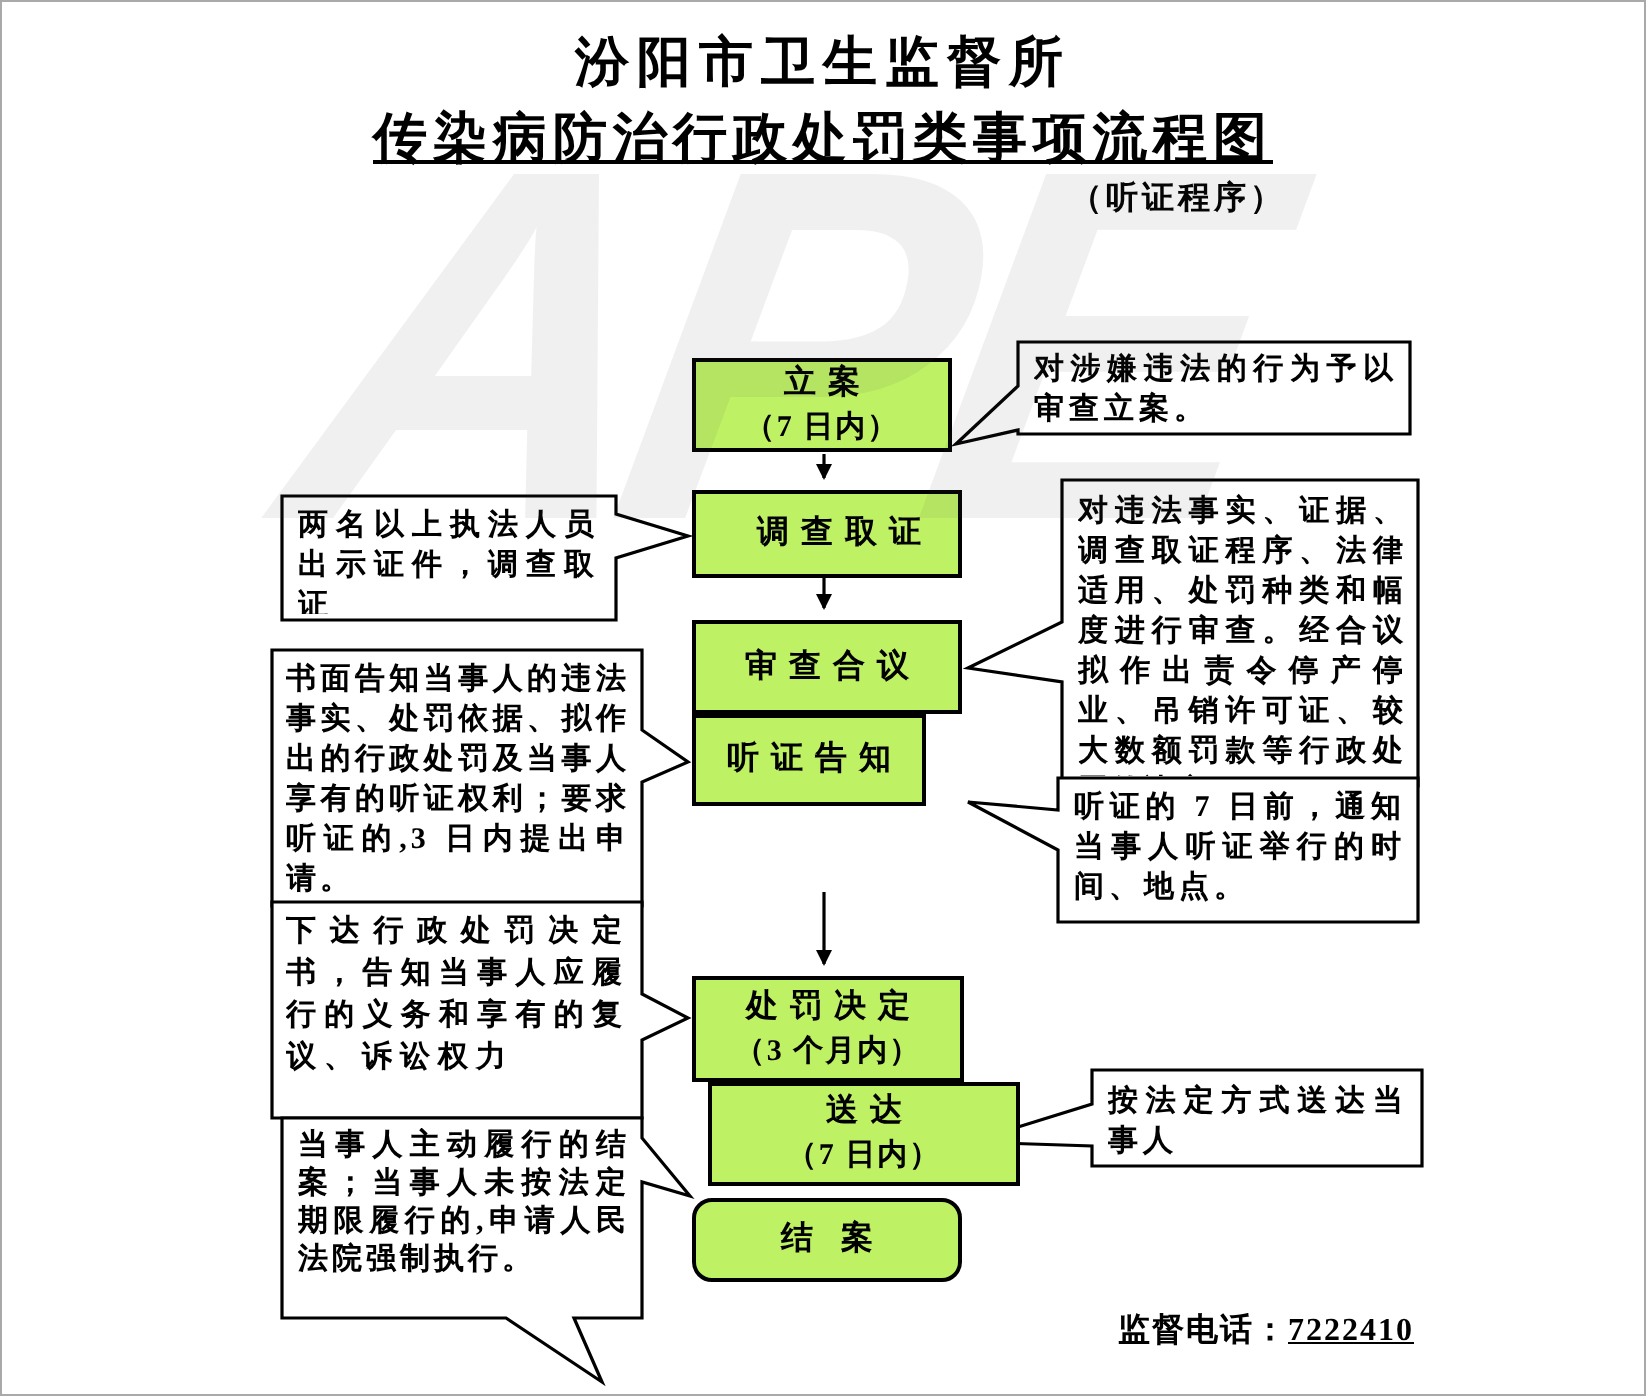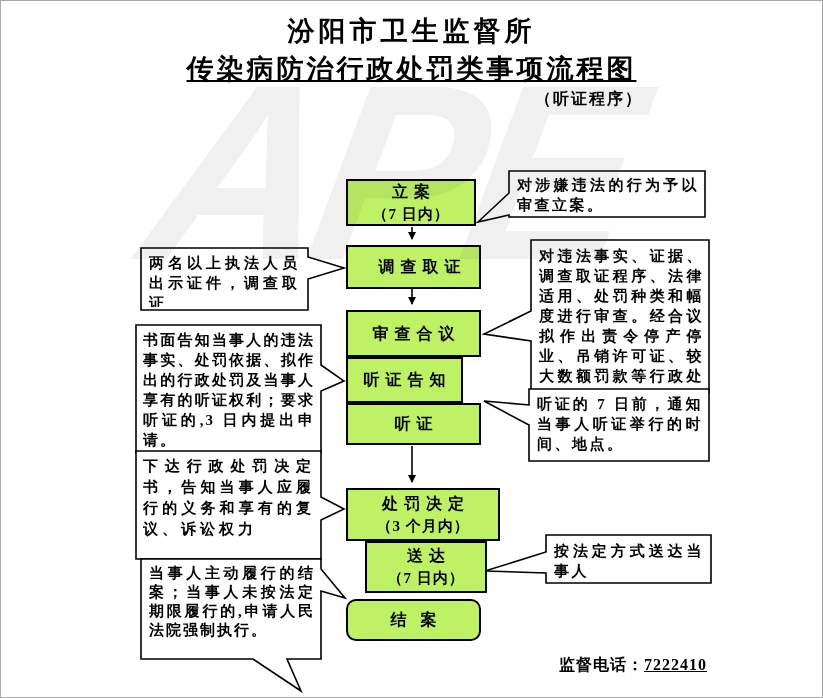--- a/index.html
+++ b/index.html
@@ -79,28 +79,25 @@
   </div>
   <div class="fbox" style="left:345px; top:244px; width:135px; height:44px;padding-left:12px;">
     <span class="l1">调查取证</span>
   </div>
   <div class="fbox" style="left:345px; top:309px; width:135px; height:47px;">
     <span class="l1">审查合议</span>
   </div>
   <div class="fbox" style="left:345px; top:356px; width:117px; height:46px;">
     <span class="l1">听证告知</span>
   </div>
-  <div class="fbox" style="left:345px; top:402px; width:135px; height:42px;">
-    <span class="l1">听证</span>
-  </div>
-  <div class="fbox" style="left:345px; top:487px; width:154px; height:53px;">
+  <div class="fbox" style="left:345px; top:487px; width:136px; height:53px;">
     <span class="l1">处罚决定</span>
     <span class="l2">（3 个月内）</span>
   </div>
-  <div class="fbox" style="left:364px; top:540px; width:122px; height:52px;">
+  <div class="fbox" style="left:353px; top:540px; width:156px; height:52px;">
     <span class="l1">送达</span>
     <span class="l2">（7 日内）</span>
   </div>
   <div class="fbox rounded" style="left:345px; top:598px; width:135px; height:42px;">
     <span class="l1">结案</span>
   </div>
 
   <div class="callout-text" style="left:516px; top:174px; width:182px; height:40px;">对涉嫌违法的行为予以审查立案。</div>
   <div class="callout-text" style="left:538px; top:245px; width:164px; height:142px; letter-spacing:1.5px;">对违法事实、证据、调查取证程序、法律适用、处罚种类和幅度进行审查。经合议拟作出责令停产停业、吊销许可证、较大数额罚款等行政处罚的决定。</div>
   <div class="callout-text" style="left:536px; top:393px; width:166px; height:62px;">听证的 7 日前，通知当事人听证举行的时间、地点。</div>

